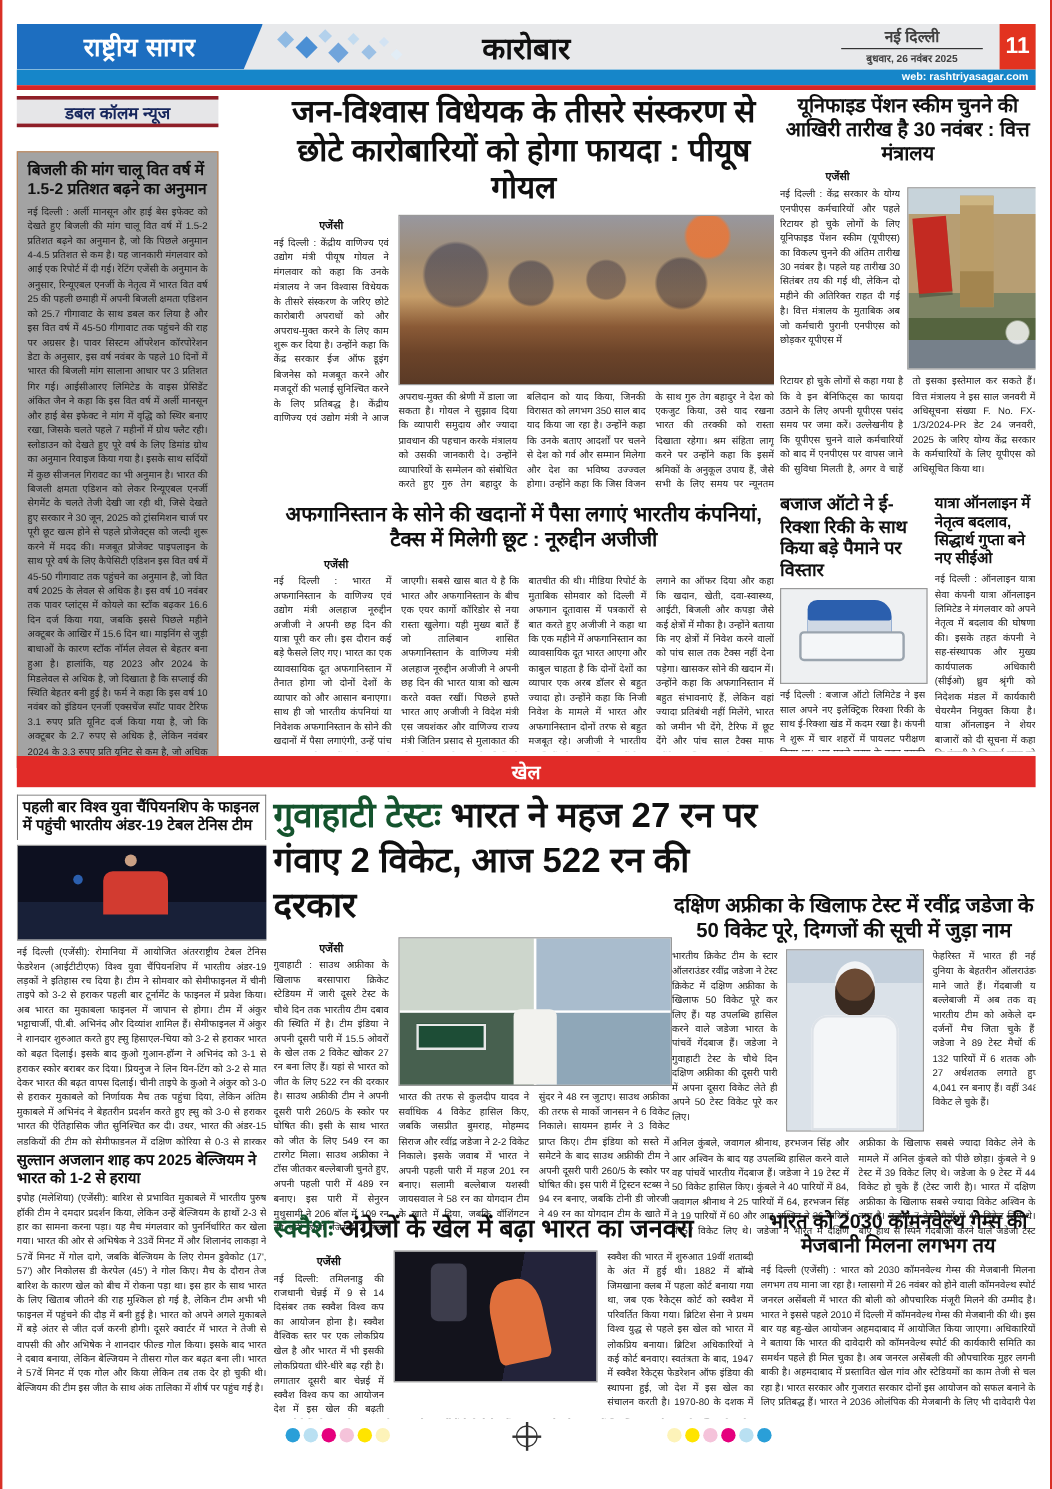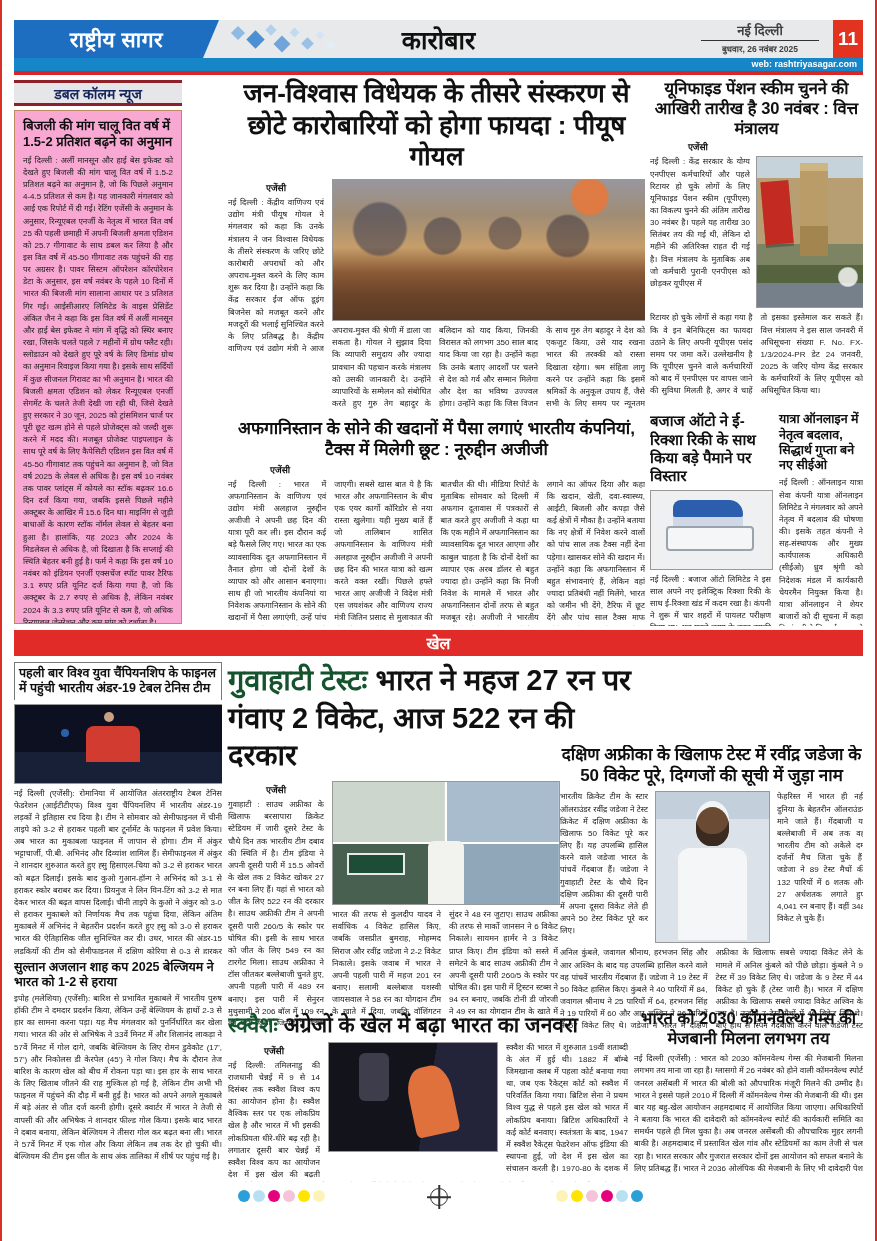--- a/index.html
+++ b/index.html
@@ -40,21 +40,21 @@
   .small{font-size:8px;line-height:1.52;text-align:justify;color:#1b1b1b;word-break:break-word;}
   .cols2{column-count:2;column-gap:8px;}
   .cols3{column-count:3;column-gap:8px;}
   .cols4{column-count:4;column-gap:8px;}
   .clip{overflow:hidden;}
 
   
   .leftcol{position:absolute;left:14px;top:80px;width:168px;height:546px;}
   .boxtitle{height:20px;background:#e6e6e8;border-top:3px solid #8f1f28;border-bottom:3px solid #8f1f28;
     display:flex;align-items:center;justify-content:center;font-size:14px;font-weight:bold;color:#16265c;}
-  .leftbox{border:1px solid #c08a5f;background:#f9a8d4;margin-top:4px;padding:7px 8px;height:498px;overflow:hidden;}
+  .leftbox{border:1px solid #c08a5f;background:#a3a3a3;margin-top:20px;padding:7px 8px;height:498px;overflow:hidden;}
   .leftbox h3{font-size:13px;margin:0 0 5px;}
   .leftbox h4{font-size:12.5px;margin:7px 0 4px;}
 
   
   .bizcenter{position:absolute;left:228px;top:78px;width:417px;height:548px;overflow:hidden;}
   .bizcenter .mainhl{font-size:26px;text-align:center;margin:0 0 6px;}
   .bizrow{display:flex;gap:8px;}
   .bizrow .colA{width:96px;flex:none;}
   .photo{position:relative;overflow:hidden;background:#ccc;border:1px solid #999;}
   .ph-meeting{width:100%;height:140px;

